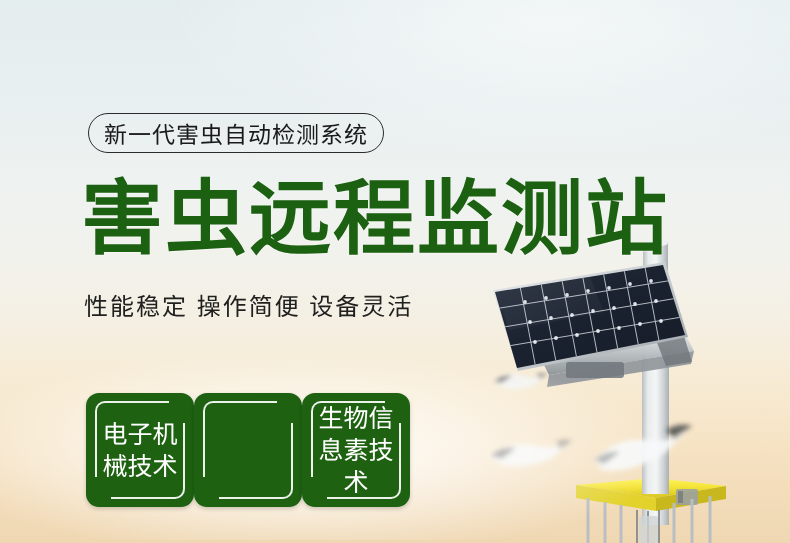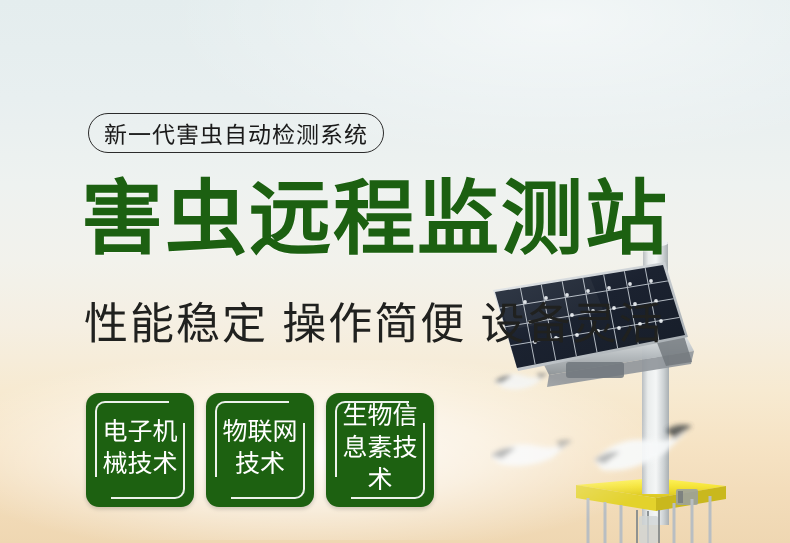--- a/index.html
+++ b/index.html
@@ -67,32 +67,32 @@
     font-size:82px;
     line-height:86px;
     font-weight:bold;
     color:#1c6011;
     letter-spacing:2px;
     white-space:nowrap;
     text-shadow:0 1px 1px rgba(255,255,255,.45);
   }
 
   .subtitle {
-    position:absolute; left:84px; top:303px;
-    font-size:44px;
+    position:absolute; left:84px; top:286px;
+    font-size:24px;
     line-height:42px;
     color:#20211f;
     letter-spacing:2px;
     white-space:nowrap;
   }
 
   
   .tags {
     position:absolute; left:86px; top:393px;
-    display:flex; gap:12px;font-family:Liberation Mono, monospace;
+    display:flex; gap:0;
   }
   .tag {
     position:relative;
     width:108px; height:114px;
     background:#1d6111;
     border-radius:13px;
     display:flex; align-items:center; justify-content:center;
     box-shadow:0 2px 4px rgba(0,0,0,.18);
   }
   
@@ -293,21 +293,20 @@
       <div class="tag">
         <span class="br-tl"></span>
         <span class="br-br"></span>
         <span class="label">电子机械技术</span>
       </div>
 
 
       <div class="tag">
         <span class="br-tl"></span>
         <span class="br-br"></span>
-        <span class="label">物联网技术</span>
       </div>
 
       <div class="tag">
         <span class="br-tl"></span>
         <span class="br-br"></span>
         <span class="label">生物信息素技术</span>
       </div>
 
     </div>
   </div>

